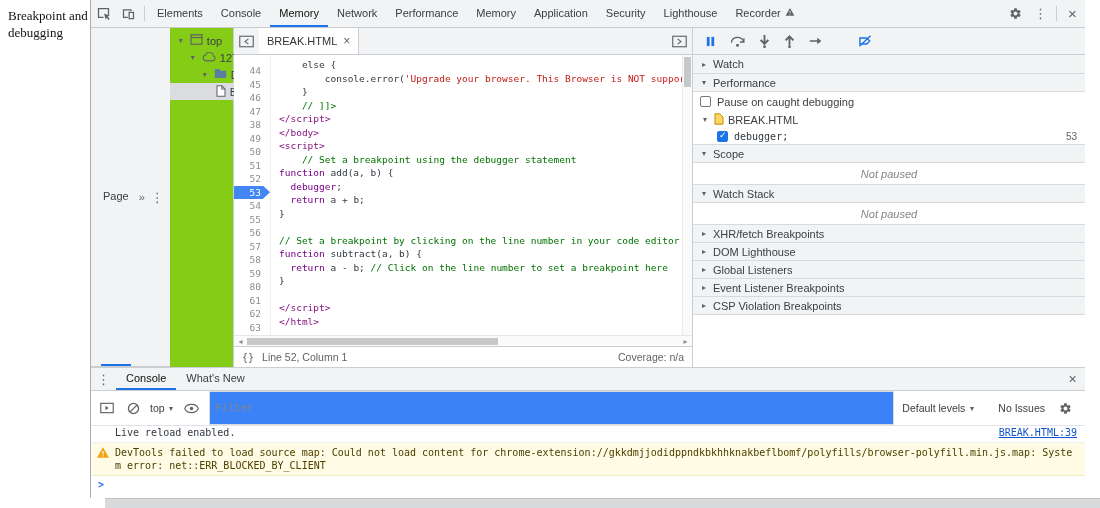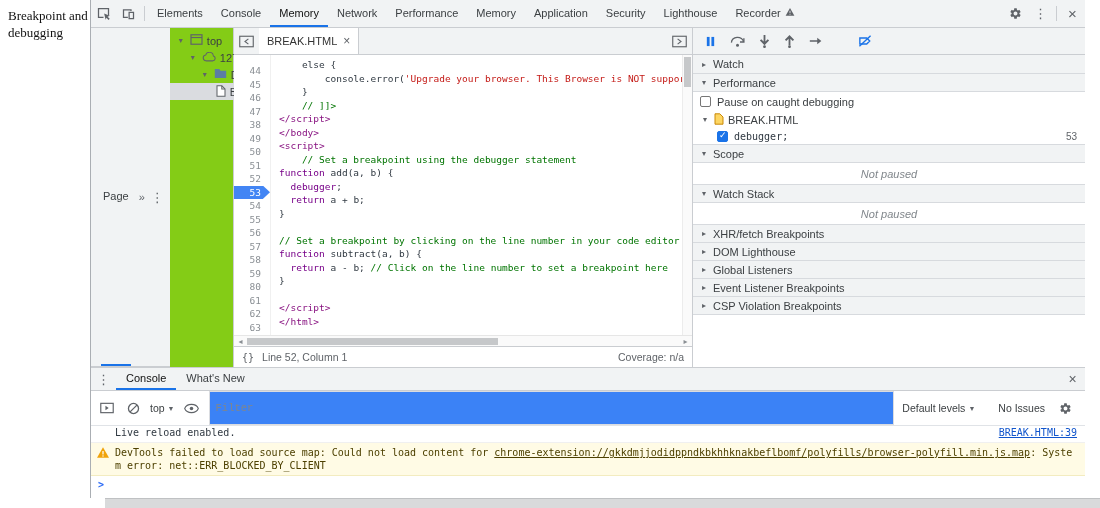--- a/index.html
+++ b/index.html
@@ -76,21 +76,21 @@
   .filter-input{flex:1;height:17px;border:1px solid #dadce0;background:#3b82f6;font-size:10.5px;padding:16px 6px;color:#333;outline:none;font-family:Liberation Mono, monospace}
   .filter-input::placeholder{color:#80868b}
   .tb-label{font-size:10.5px;color:#3c4043;display:flex;align-items:center;gap:3px;white-space:nowrap;cursor:pointer}
   .dd-arrow{font-size:7px;color:#5f6368}
   .console-messages{flex:1;font:10px/1.3 "DejaVu Sans Mono","Liberation Mono",monospace;color:#303942;overflow:hidden}
   .msg-info{display:flex;align-items:flex-start;height:17px;border-bottom:1px solid #f0f0f0;padding:0 8px 0 24px}
   .src-link{color:#1155cc;text-decoration:underline;margin-left:auto;cursor:pointer}
   .msg-warn{background:#fffbe5;border-bottom:1px solid #f3ecc0;padding:3px 8px 3px 24px;position:relative;color:#4d4000}
   .warn-icon{position:absolute;left:6px;top:4px}
   .warn-text{white-space:normal;word-break:break-all}
-  .warn-link{color:inherit;text-decoration:underline;cursor:pointer}
+  .warn-link{color:inherit;cursor:pointer}
   .msg-prompt{height:17px;display:flex;align-items:center;padding-left:7px;color:#2f6df6;font-weight:bold;cursor:text}
 
   .bottom-strip{position:absolute;left:105px;right:0;bottom:0;height:10px;background:#d9dadb;border-top:1px solid #bfc1c3}
 </style>
 </head>
 <body>
 
 <div class="page-label">Breakpoint and debugging</div>
 
 <div class="devtools">

